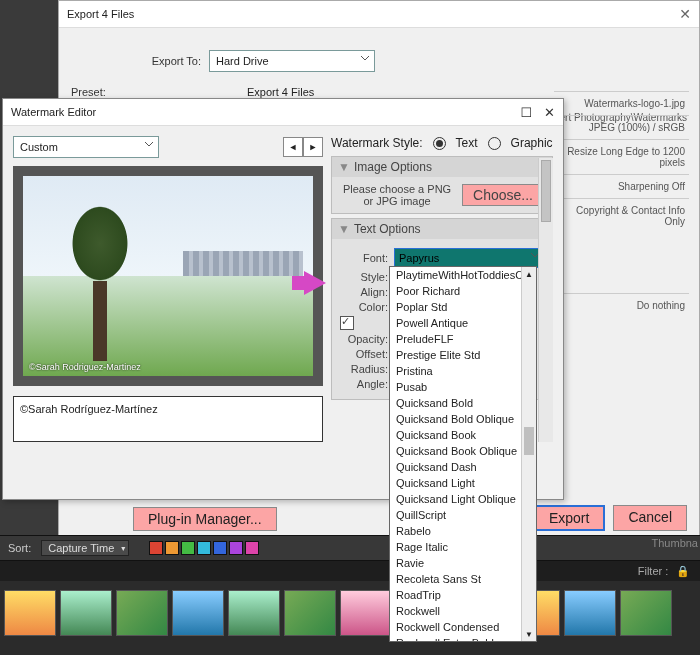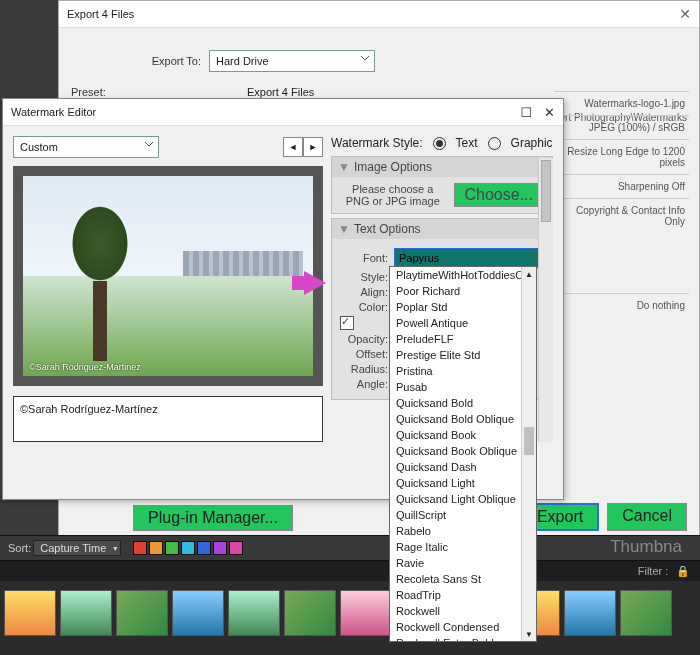--- a/index.html
+++ b/index.html
@@ -7,21 +7,21 @@
 .export-titlebar{background:#fff;height:26px;line-height:26px;padding:0 8px;border-bottom:1px solid #ddd;display:flex;justify-content:space-between;align-items:center}
 .export-titlebar .close{font-size:14px;color:#666}
 .export-body{padding:8px 12px}
 .field-row{display:flex;align-items:center;margin:14px 0}
 .lbl{width:130px;text-align:right;padding-right:8px;color:#333}
 .sel{border:1px solid #7a9a9a;background:#fff;height:20px;line-height:20px;padding:0 18px 0 6px;position:relative;min-width:140px}
 .sel .chev{position:absolute;right:4px;top:3px}
 .right-settings{position:absolute;right:10px;top:90px;width:135px}
 .right-settings div{padding:6px 4px;border-top:1px solid #ccc;font-size:10px;color:#555;text-align:right}
 .bottom-btns{position:absolute;bottom:10px;right:12px;display:flex;gap:8px}
-.btn{background:#22c55e;border:1px solid #8a8a8a;padding:3px 14px;font-size:16px}
+.btn{background:#fca5a5;border:1px solid #8a8a8a;padding:3px 14px;font-size:14px}
 .btn.primary{border:2px solid #2a6fd6}
 .plugin-btn{position:absolute;left:74px;bottom:10px}
 .watermark-dialog{position:absolute;left:2px;top:98px;width:560px;height:400px;background:#f0f0f0;border:1px solid #888;box-shadow:2px 2px 6px rgba(0,0,0,.25)}
 .wm-titlebar{background:#fff;height:26px;display:flex;align-items:center;justify-content:space-between;padding:0 8px;border-bottom:1px solid #ddd}
 .wm-titlebar .winbtns{display:flex;gap:12px;font-size:13px;color:#333}
 .wm-body{display:flex;gap:8px;padding:10px}
 .wm-left{flex:0 0 310px}
 .wm-right{flex:1;position:relative}
 .preset-row{display:flex;gap:6px;margin-bottom:8px;align-items:center}
 .nav-arrows{margin-left:auto;display:flex}
@@ -51,33 +51,33 @@
 .checkbox{width:12px;height:12px;border:1px solid #555;background:#fff;display:inline-block;position:relative;margin-right:6px}
 .checkbox.checked:after{content:"✓";position:absolute;left:0;top:-2px;font-size:11px}
 .scrollbar{position:absolute;right:0;top:22px;bottom:0;width:14px;background:#e8e8e8;border-left:1px solid #ccc}
 .scrollbar .thumb{position:absolute;left:2px;right:2px;top:2px;height:60px;background:#c4c4c4;border:1px solid #aaa}
 .font-dropdown{position:absolute;left:389px;top:266px;width:146px;height:374px;background:#fff;border:1px solid #666;overflow:hidden;z-index:50;font-size:11px}
 .font-dropdown .item{padding:2px 6px;white-space:nowrap;cursor:default}
 .font-dropdown .dd-scroll{position:absolute;right:0;top:0;bottom:0;width:14px;background:#eee;border-left:1px solid #ccc}
 .font-dropdown .dd-scroll .th{position:absolute;left:2px;right:2px;top:160px;height:28px;background:#bfbfbf}
 .font-dropdown .dd-scroll .ar{position:absolute;left:0;right:0;height:14px;display:flex;align-items:center;justify-content:center;font-size:8px;background:#eee}
 .bottom-app{position:absolute;left:0;right:0;bottom:0;height:120px;background:#2b2b2b;color:#ccc}
-.sort-row{height:24px;display:flex;align-items:center;padding:0 8px;gap:2px;background:#383838;border-top:1px solid #111;border-bottom:1px solid #111}
+.sort-row{height:24px;display:flex;align-items:center;padding:0 8px;gap:10px;background:#383838;border-top:1px solid #111;border-bottom:1px solid #111}
 .sort-sel{background:#4a4a4a;border:1px solid #222;padding:1px 14px 1px 6px;color:#ddd;font-size:11px;position:relative}
 .sort-sel .chev{position:absolute;right:3px;top:3px;font-size:8px}
 .color-swatches{display:flex;gap:2px;margin-left:10px}
 .sw{width:12px;height:12px;border:1px solid #111}
 .filter-row{height:20px;background:#1e1e1e;display:flex;align-items:center;padding:0 10px;justify-content:flex-end;gap:8px;font-size:11px;color:#aaa}
 .filmstrip{height:56px;display:flex;align-items:center;padding:4px;gap:4px;background:#2b2b2b;overflow:hidden}
 .thumb-img{width:50px;height:44px;border:1px solid #555;background:linear-gradient(135deg,#7a5,#384);flex:0 0 auto}
 .thumb-img.a{background:linear-gradient(#fd6,#e84)}
 .thumb-img.b{background:linear-gradient(#8cf,#27a)}
 .thumb-img.c{background:linear-gradient(#aec,#485)}
 .thumb-img.d{background:linear-gradient(#fcd,#c58)}
-.thumb-label{position:absolute;right:18px;top:2px;color:#888;font-size:17px}
+.thumb-label{position:absolute;right:2px;top:2px;color:#888;font-size:11px}
 svg.chev{width:10px;height:10px}
 </style>
 </head>
 <body>
 
 <div class="export-dialog">
   <div class="export-titlebar">
     <span>Export 4 Files</span>
     <span class="close">✕</span>
   </div>

